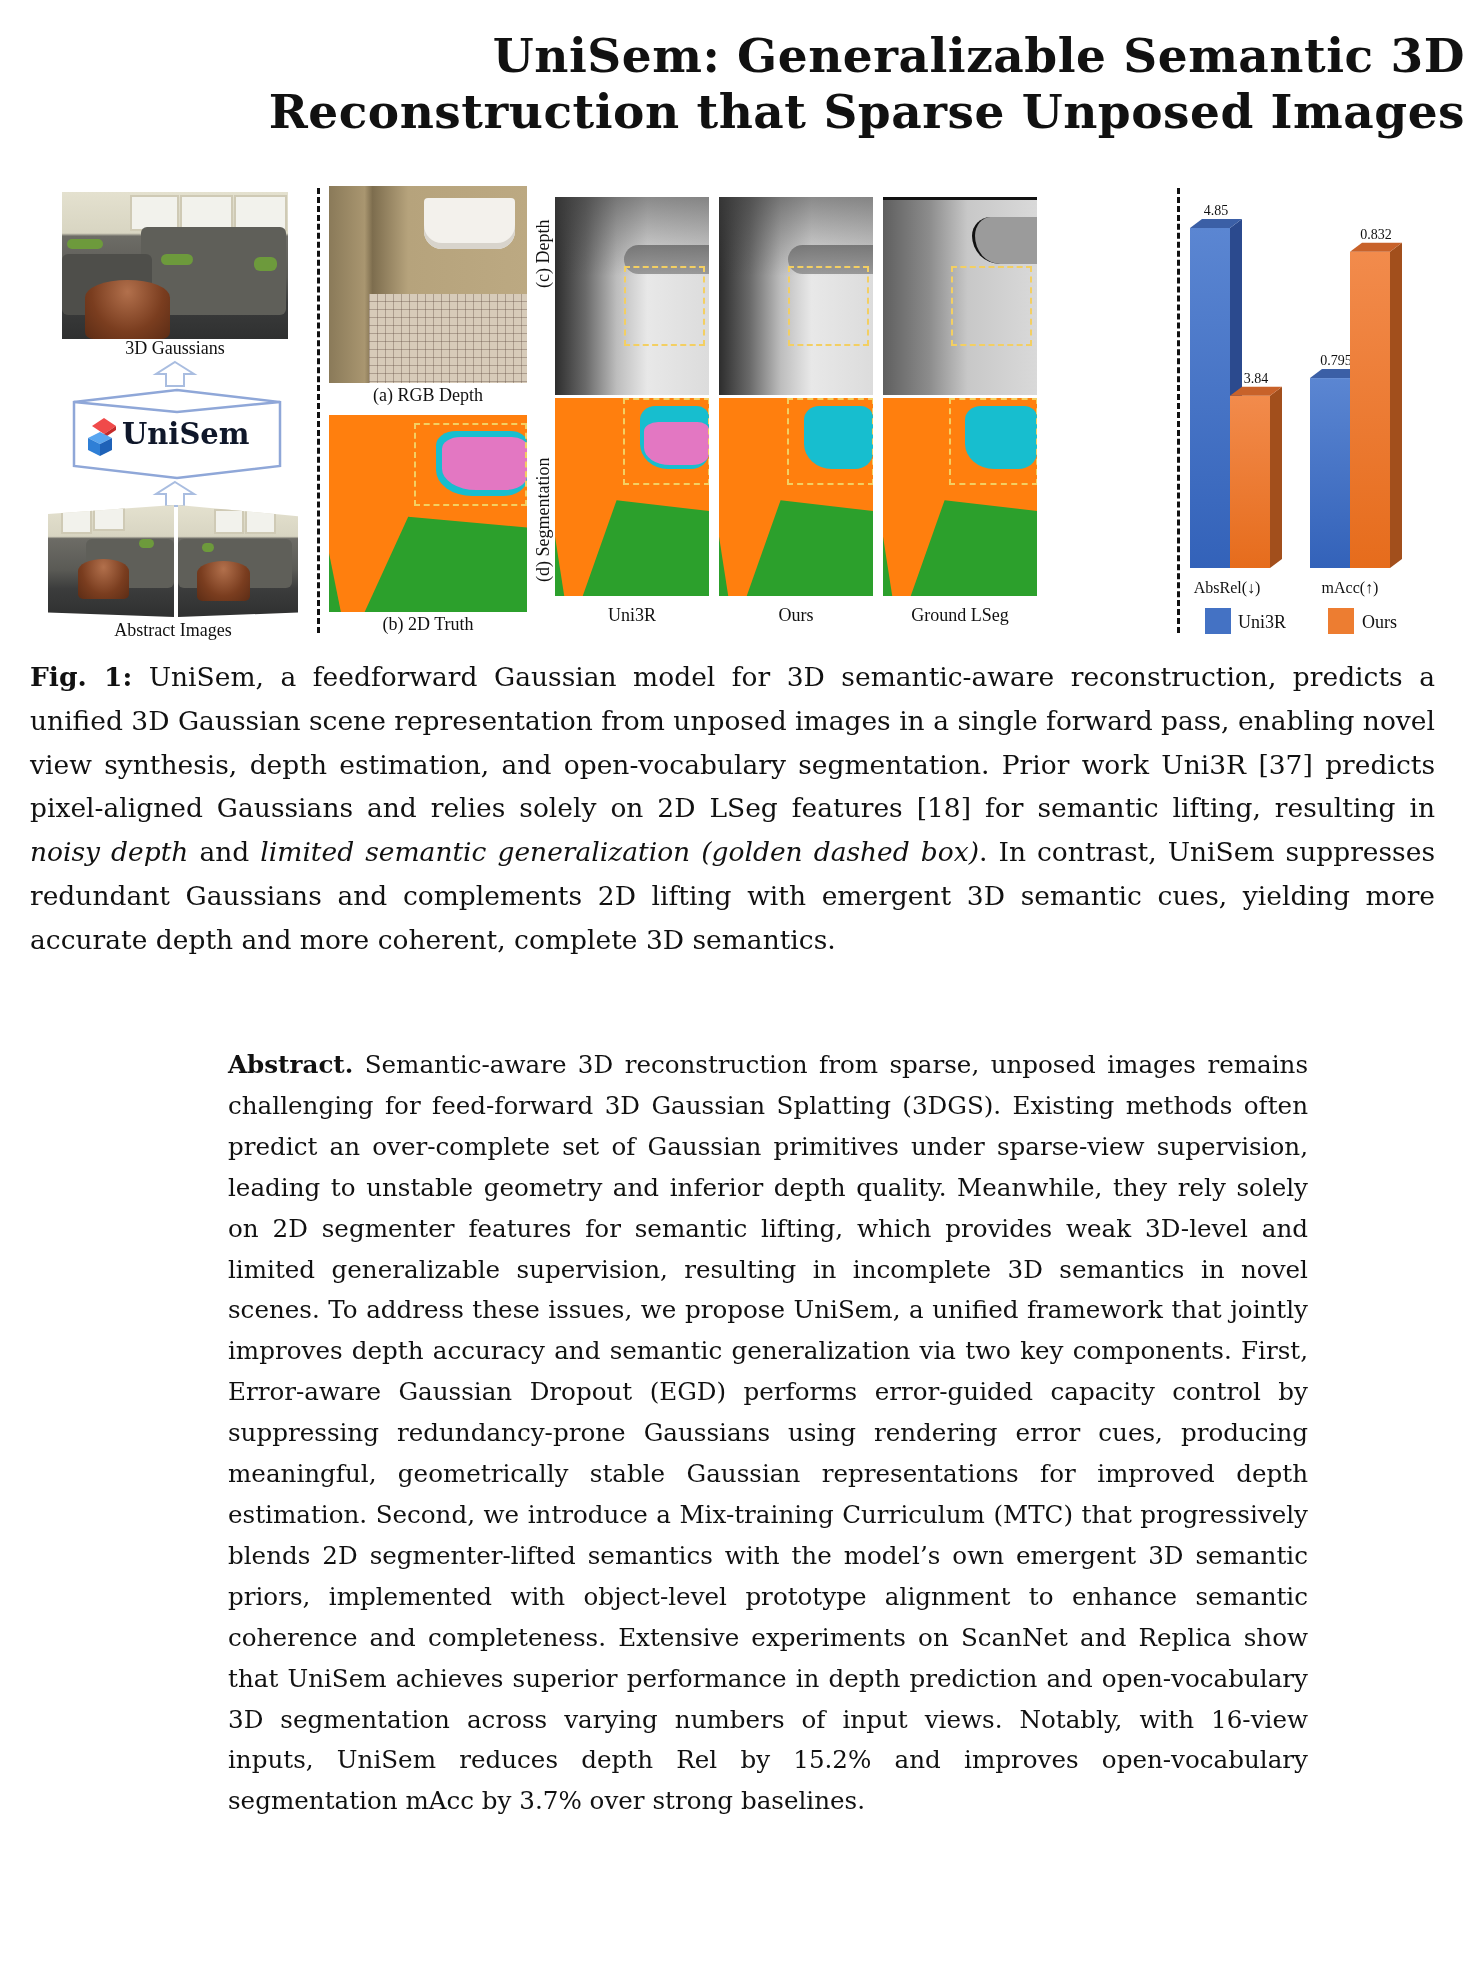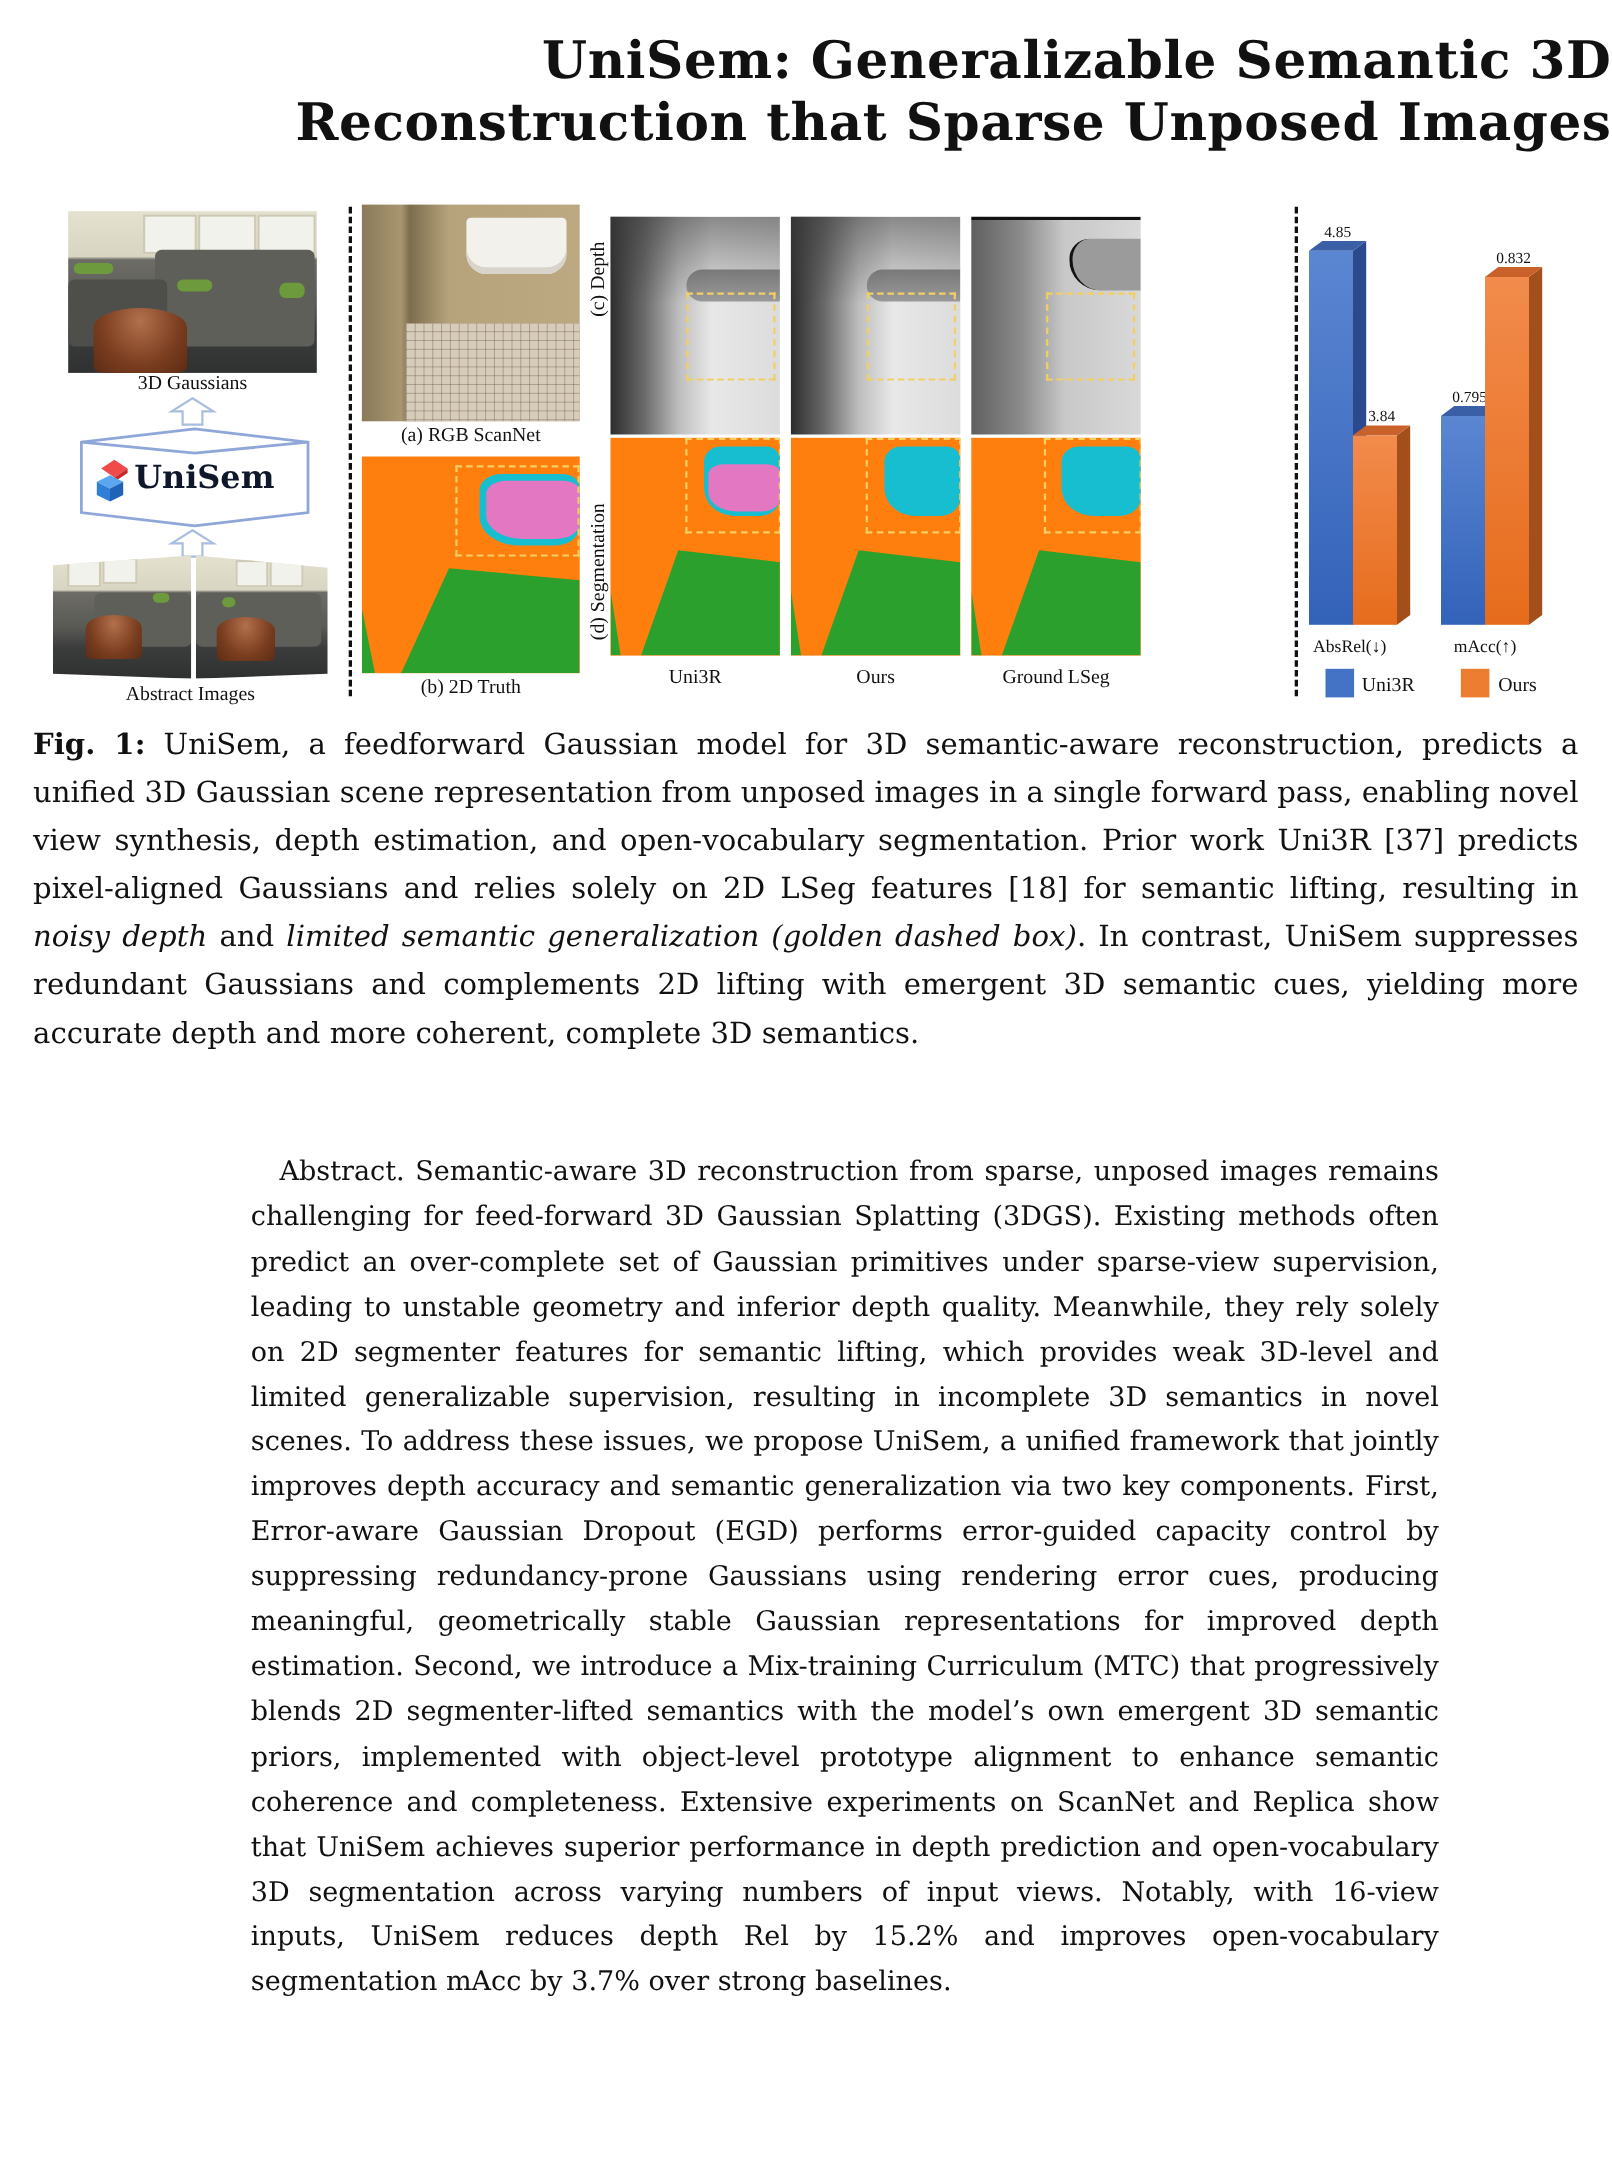--- a/index.html
+++ b/index.html
@@ -46,21 +46,21 @@
   .goldbox { position:absolute; border: 2px dashed #f3cf62; }
 
   .vlabel { position:absolute; transform-origin: left top; transform: rotate(-90deg); font-family:"Liberation Serif", serif; font-size:18px; white-space:nowrap; color:#111; }
 
   .caption { position: absolute; left: 30px; top: 655px; width: 1405px;
              font-family: "DejaVu Serif", serif; font-size: 26.5px; line-height: 43.8px; text-align: justify; color: #111; }
   .caption b { font-weight: bold; }
   .abstract { position: absolute; left: 228px; top: 1045px; width: 1080px;
               font-family: "DejaVu Serif", serif; font-size: 24.6px; line-height: 40.9px; text-align: justify; color: #111;
               hyphens: manual; }
-  .abstract b { font-weight: normal; margin-left: 26px; }
+  .abstract b { font-weight: bold; }
 </style>
 </head>
 <body>
 
 <div class="title" id="title-l1">UniSem: Generalizable Semantic 3D</div>
 <div class="title" id="title-l2">Reconstruction that Sparse Unposed Images</div>
 
 <div class="fig">
 
   <div class="photo room" style="left:62px; top:12px; width:226px; height:147px;">
@@ -112,21 +112,21 @@
     <div class="table" style="left:16%; top:50%; width:44%; height:36%;"></div>
   </div>
   <div class="lbl" style="left:48px; width:250px; top:440px;">Abstract Images</div>
 
   <div class="vdash" style="left:317px; top:8px; height:445px;"></div>
 
   <div class="photo rgb" style="left:329px; top:6px; width:198px; height:197px;">
     <div class="floor"></div>
     <div class="sink"></div>
   </div>
-  <div class="lbl" style="left:329px; width:198px; top:205px;">(a) RGB ScanNet</div>
+  <div class="lbl" style="left:329px; width:198px; top:205px;">(a) RGB Depth</div>
 
   <div class="photo seg" style="left:329px; top:235px; width:198px; height:197px;">
     <div class="green"></div>
     <div class="green2"></div>
     <div class="blob" style="left:54%; top:8%; width:46%; height:33%; background:#17becf;"></div>
     <div class="blob" style="left:57%; top:11%; width:43%; height:27%; background:#e377c2;"></div>
     <div class="goldbox" style="left:43%; top:4%; width:55%; height:40%;"></div>
   </div>
   <div class="lbl" style="left:329px; width:198px; top:434px;">(b) 2D Truth</div>
 

